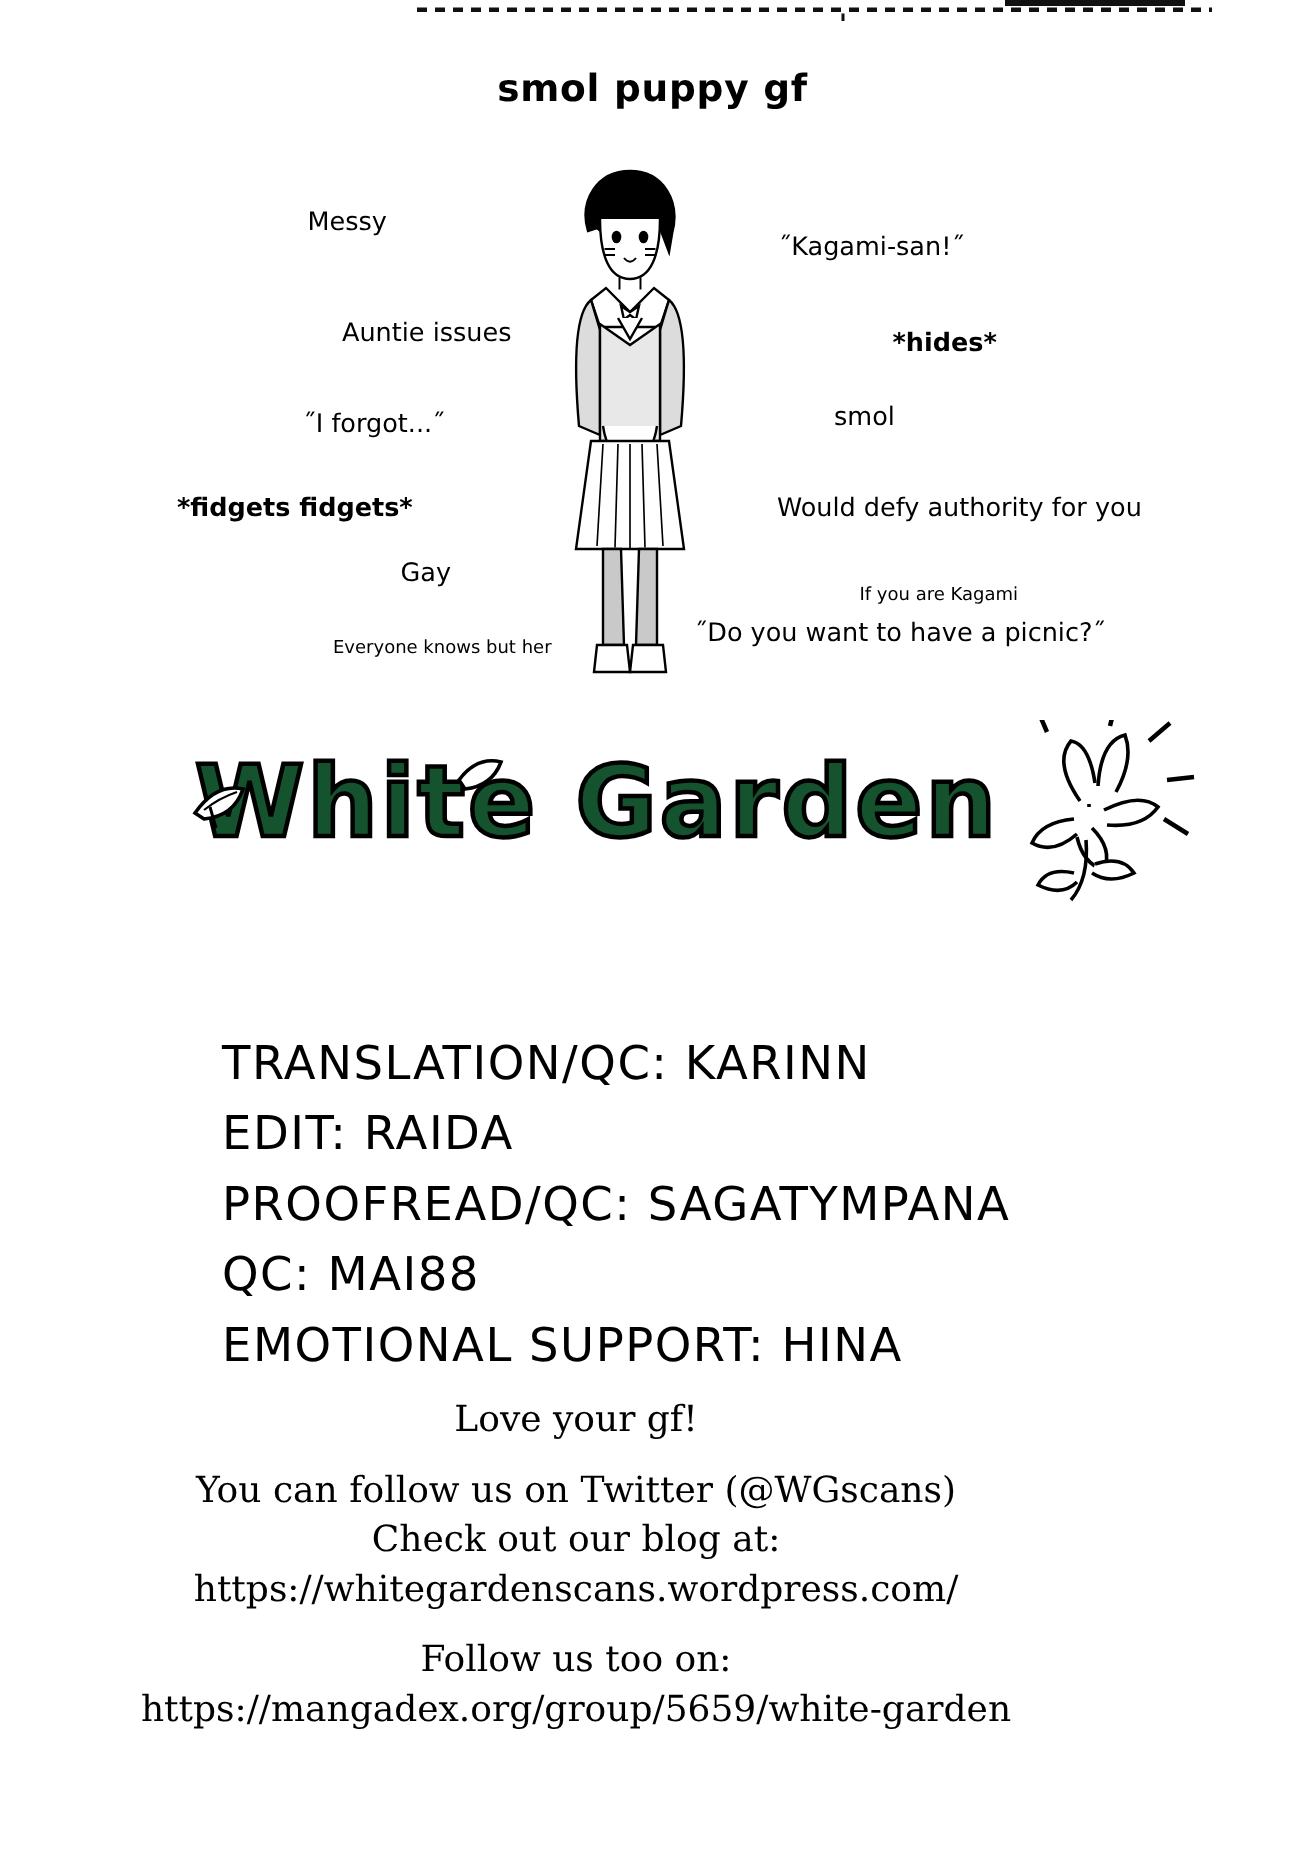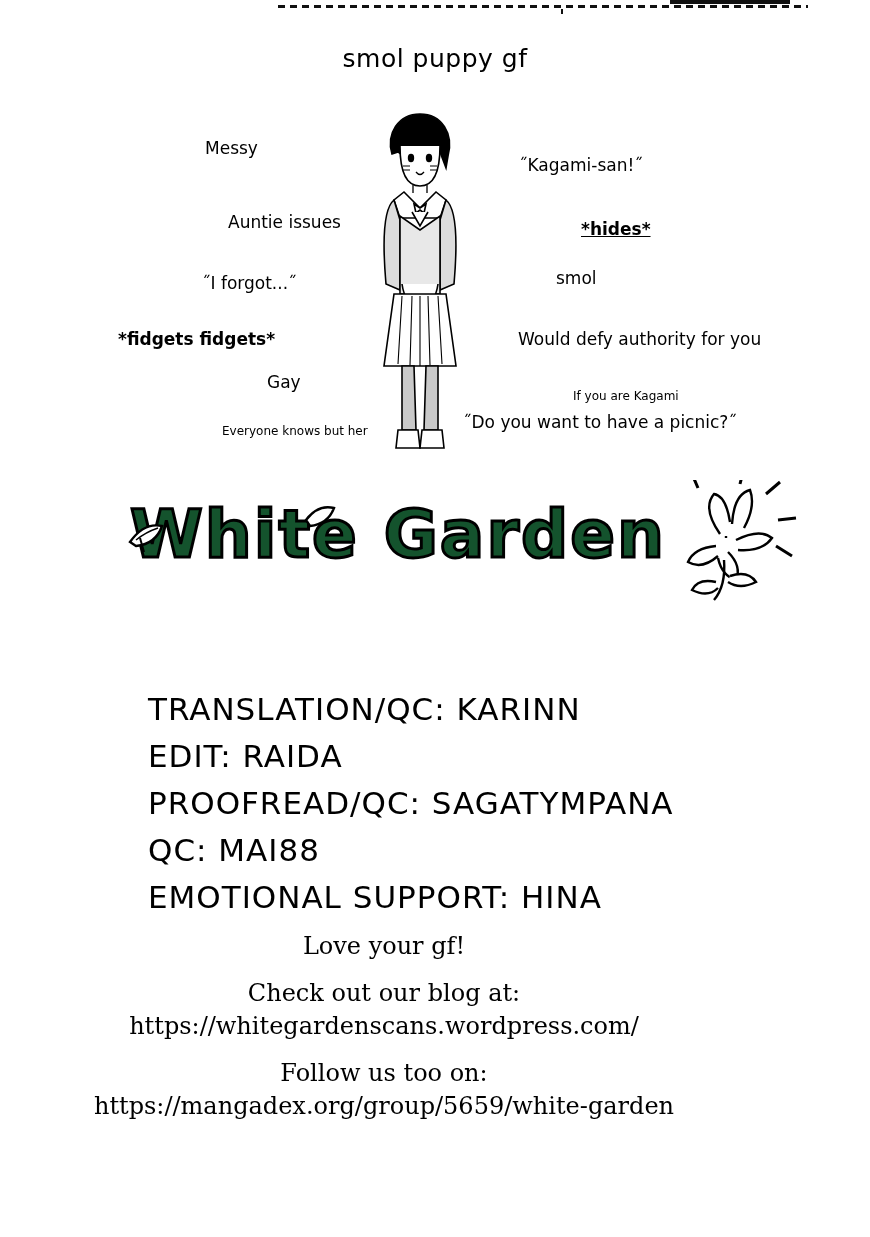--- a/index.html
+++ b/index.html
@@ -42,21 +42,21 @@
   .top-strip .b4 { left: 283px; top: 9px; width: 2px;   height: 5px; }
 
   
   .title {
     position: absolute;
     top: 44px;
     left: 0;
     width: 870px;
     text-align: center;
     font-family: "DejaVu Sans", sans-serif;
-    font-weight: normal;
+    font-weight: bold;
     font-size: 25px;
     letter-spacing: 0.5px;
   }
 
   
   .character {
     position: absolute;
     top: 108px;
     left: 360px;
     width: 120px;
@@ -185,21 +185,21 @@
 </div>
 
 <div id="annotations-layer">
     <div class="lbl big" style="left: 205px; top: 138px;">Messy</div>
     <div class="lbl big" style="left: 228px; top: 212px;">Auntie issues</div>
     <div class="lbl big" style="left: 202px; top: 273px;">˝I forgot...˝</div>
     <div class="lbl bold" style="left: 118px; top: 329px;">*fidgets fidgets*</div>
     <div class="lbl big" style="left: 267px; top: 372px;">Gay</div>
     <div class="lbl small" style="left: 222px; top: 396px;">Everyone knows but her</div>
     <div class="lbl big" style="left: 519px; top: 155px; text-align: right;">˝Kagami-san!˝</div>
-    <div class="lbl bold" style="left: 581px; top: 219px; text-decoration: underline;">*hides*</div>
+    <div class="lbl bold" style="left: 595px; top: 219px;">*hides*</div>
     <div class="lbl big" style="left: 556px; top: 268px;">smol</div>
     <div class="lbl big" style="left: 518px; top: 329px;">Would defy authority for you</div>
     <div class="lbl small" style="left: 573px; top: 361px;">If you are Kagami</div>
     <div class="lbl big" style="left: 463px; top: 412px;">˝Do you want to have a picnic?˝</div>
   </div>
 
 <div class="logo">
   <div class="logo-text">White  Garden</div>
   <svg width="700" height="160" viewBox="0 0 700 160" xmlns="http://www.w3.org/2000/svg" style="position:absolute;top:0;left:0;">
     <g stroke="#000" stroke-width="2.4" fill="none">
@@ -232,18 +232,19 @@
     <div class="line">TRANSLATION/QC: KARINN</div>
     <div class="line">EDIT: RAIDA</div>
     <div class="line">PROOFREAD/QC: SAGATYMPANA</div>
     <div class="line">QC: MAI88</div>
     <div class="line">EMOTIONAL SUPPORT: HINA</div>
   </div>
 
 <div class="footer">
   <div class="f-line">Love your gf!</div>
   <div class="gap"></div>
+  <div class="f-line">You can follow us on Twitter (@WGscans)</div>
   <div class="f-line">Check out our blog at:</div>
   <div class="f-line">https://whitegardenscans.wordpress.com/</div>
   <div class="gap"></div>
   <div class="f-line">Follow us too on:</div>
   <div class="f-line">https://mangadex.org/group/5659/white-garden</div>
 </div>
 
 </body></html>

